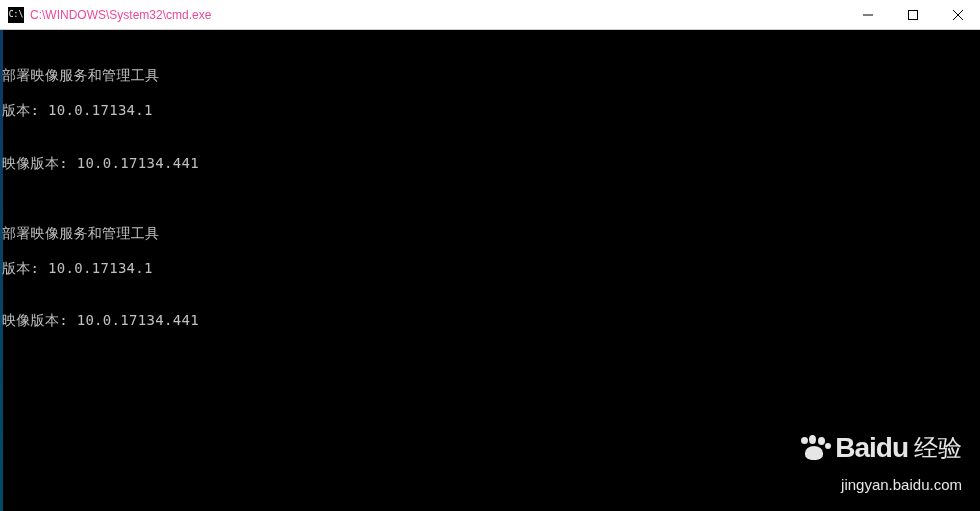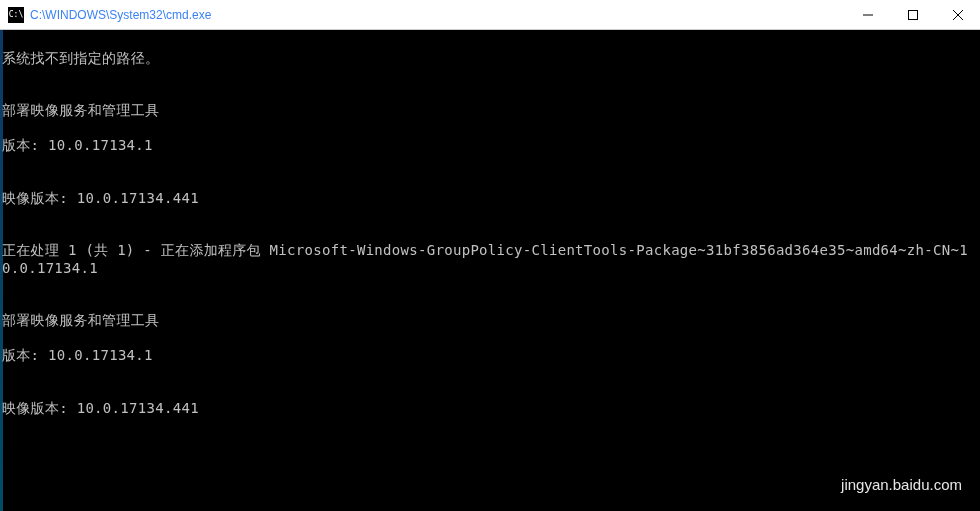--- a/index.html
+++ b/index.html
@@ -28,21 +28,21 @@
       align-items: center;
       justify-content: center;
       color: #fff;
       font-size: 8px;
       font-family: monospace;
     }
     .titlebar-title {
       flex: 1;
       font-family: "Segoe UI", sans-serif;
       font-size: 12px;
-      color: #3b82f6;
+      color: #ec4899;
     }
     .win-controls {
       display: flex;
       height: 100%;
     }
     .win-btn {
       width: 45px;
       height: 100%;
       display: flex;
       align-items: center;
@@ -93,21 +93,21 @@
       font-size: 28px;
       font-weight: bold;
       letter-spacing: -1px;
     }
     .watermark-cn {
       font-size: 24px;
       font-family: "Microsoft YaHei", sans-serif;
     }
     .watermark-url {
       font-size: 15px;
-      margin-top: 6px;
+      margin-top: 12px;
       font-family: Arial, sans-serif;
     }
     .paw {
       width: 30px;
       height: 26px;
       position: relative;
     }
     .paw span {
       position: absolute;
       background: #fff;
@@ -136,35 +136,44 @@
           <line x1="0" y1="0" x2="10" y2="10"></line>
           <line x1="10" y1="0" x2="0" y2="10"></line>
         </svg>
     </div>
   </div>
 </div>
 
 <div class="left-stripe"></div>
 
 <div class="terminal">
-<span class="terminal-line">系统找不到指定的路径。</span>
 <span class="terminal-line"></span>
 <span class="terminal-line">部署映像服务和管理工具</span>
 <span class="terminal-line">版本: 10.0.17134.1</span>
 <span class="terminal-line"></span>
 <span class="terminal-line">映像版本: 10.0.17134.441</span>
 <span class="terminal-line"></span>
-<span class="terminal-line">正在处理 1 (共 1) - 正在添加程序包 Microsoft-Windows-GroupPolicy-ClientTools-Package~31bf3856ad364e35~amd64~zh-CN~10.0.17134.1</span>
 <span class="terminal-line"></span>
 <span class="terminal-line">部署映像服务和管理工具</span>
 <span class="terminal-line">版本: 10.0.17134.1</span>
 <span class="terminal-line"></span>
 <span class="terminal-line">映像版本: 10.0.17134.441</span>
 <span class="terminal-line"></span>
 
 
 
 
 </div>
 
 <div class="watermark">
+  <div class="watermark-top">
+    <div class="paw">
+      <span style="width:7px;height:7px;left:2px;top:2px;"></span>
+      <span style="width:7px;height:9px;left:10px;top:0px;"></span>
+      <span style="width:7px;height:8px;left:19px;top:2px;"></span>
+      <span style="width:6px;height:6px;left:26px;top:8px;"></span>
+      <span style="width:18px;height:14px;left:6px;top:11px;border-radius:50% 50% 40% 40%;"></span>
+    </div>
+    <span><span class="watermark-logo-text">Bai</span><span class="watermark-logo-text" style="color:#fff;">du</span></span>
+    <span class="watermark-cn">经验</span>
+  </div>
   <div class="watermark-url">jingyan.baidu.com</div>
 </div>
 
 </body></html>

